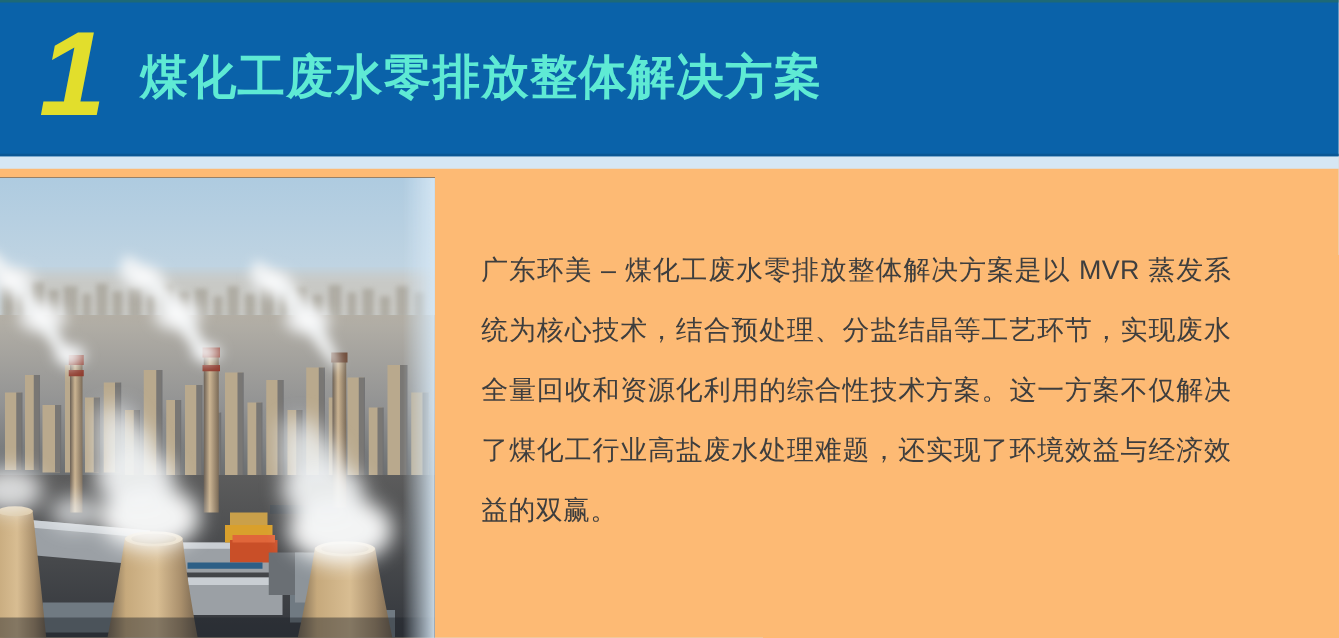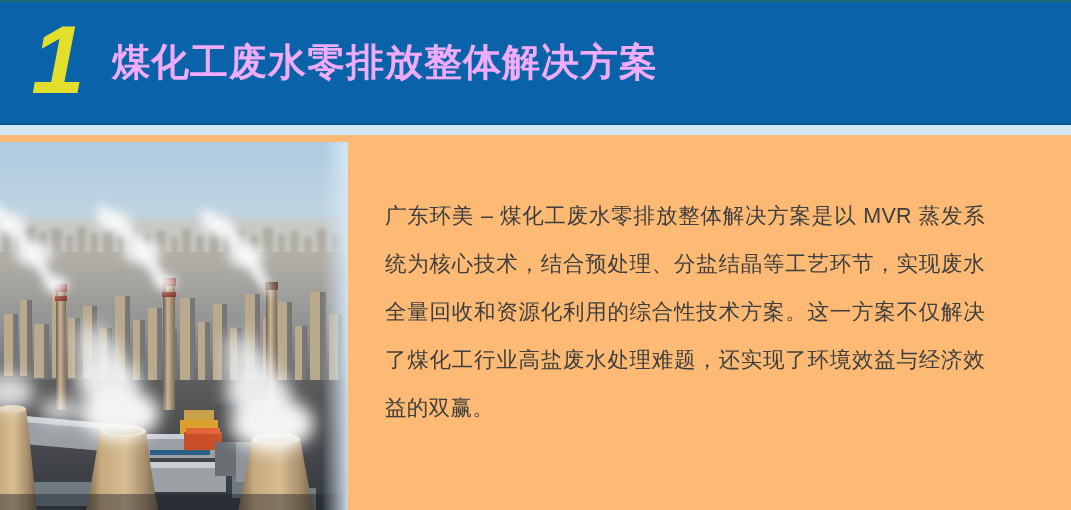--- a/index.html
+++ b/index.html
@@ -58,21 +58,21 @@
     font-style: italic;
     line-height: 104px;
     text-align: center;
     font-family: "Liberation Sans", "DejaVu Sans", sans-serif;
     letter-spacing: -2px;
   }
   #header-title {
     position: absolute;
     left: 112px;
     top: 38px;
-    color: #f0abfc;
+    color: #5eead4;
     font-size: 38px;
     font-weight: bold;
     line-height: 48px;
     letter-spacing: 1px;
     white-space: nowrap;
     font-family: "Liberation Sans", "DejaVu Sans", sans-serif;
   }
 
   
   #body-area {

